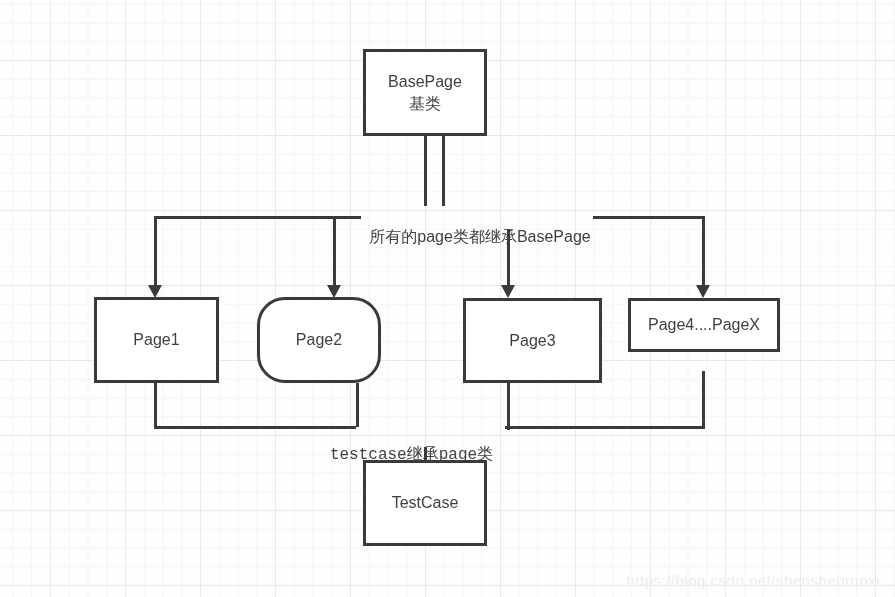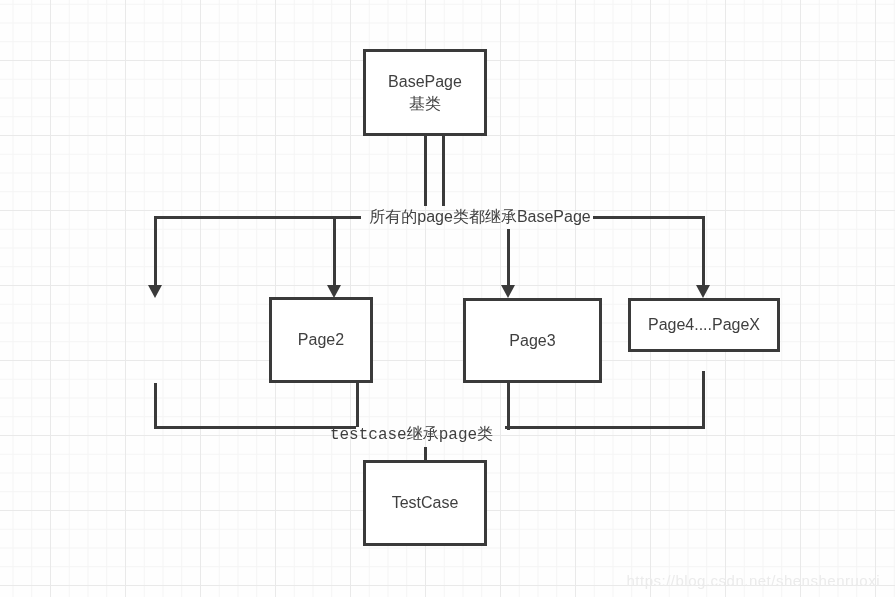--- a/index.html
+++ b/index.html
@@ -48,33 +48,34 @@
     border-left: 7px solid transparent;
     border-right: 7px solid transparent;
     border-top: 13px solid #3a3a3a;
   }
   .edge-label {
     position: absolute;
     color: #3f3f3f;
     font-size: 16px;
     text-align: center;
     white-space: nowrap;
+    margin-top: 20px;
   }
   #watermark {
     position: absolute;
     right: 15px;
     bottom: 8px;
     font-size: 15px;
     color: #ebebeb;
     letter-spacing: 0.5px;
   }
   
   #box-basepage { left: 363px; top: 49px;  width: 124px; height: 87px; }
   #box-page1    { left: 94px;  top: 297px; width: 125px; height: 86px; }
-  #box-page2    { left: 269px; top: 297px; width: 104px; height: 86px; }
+  #box-page2    { left: 257px; top: 297px; width: 124px; height: 86px; border-radius: 28px; }
   #box-page3    { left: 463px; top: 298px; width: 139px; height: 85px; }
   #box-page4    { left: 628px; top: 298px; width: 152px; height: 54px; }
   #box-testcase { left: 363px; top: 460px; width: 124px; height: 86px; }
 </style>
 </head>
 <body>
 
 <div id="canvas">
 
   <div class="v" style="left:424px; top:136px; height:70px;"></div>
@@ -106,20 +107,23 @@
   <div class="ah" style="left:418px; top:460px;"></div>
 
   <div class="edge-label" style="left:355px; top:207px; width:250px;">所有的page类都继承BasePage</div>
   <div class="edge-label" style="left:324px; top:424px; width:175px;font-family:Liberation Mono, monospace;">testcase继承page类</div>
 
   <div class="box" id="box-basepage">
     <span>BasePage</span>
     <span>基类</span>
   </div>
 
+  <div class="box" id="box-page1">
+    <span>Page1</span>
+  </div>
 
   <div class="box" id="box-page2">
     <span>Page2</span>
   </div>
 
   <div class="box" id="box-page3">
     <span>Page3</span>
   </div>
 
   <div class="box" id="box-page4">

